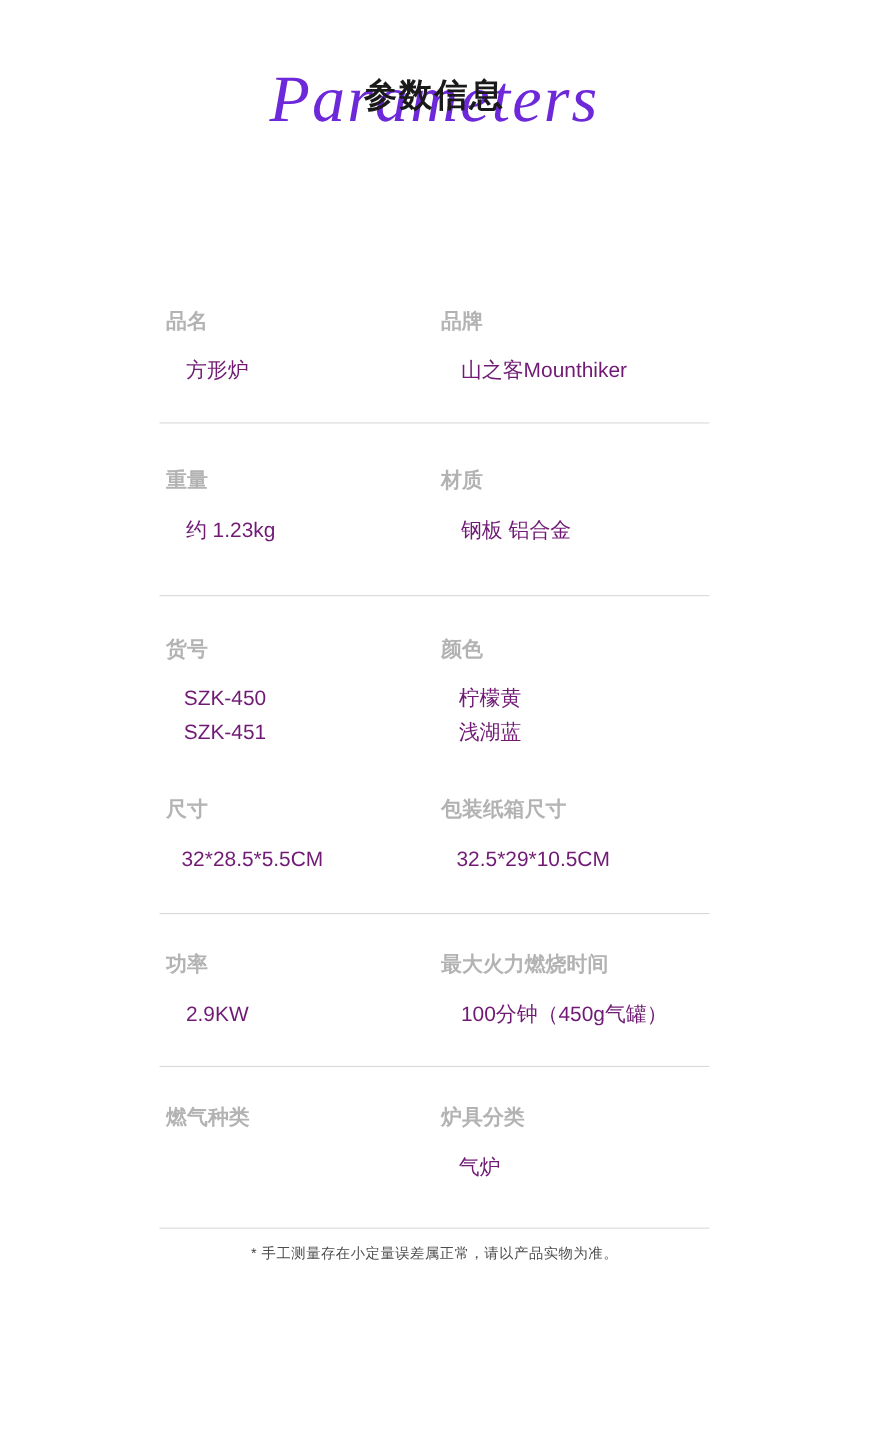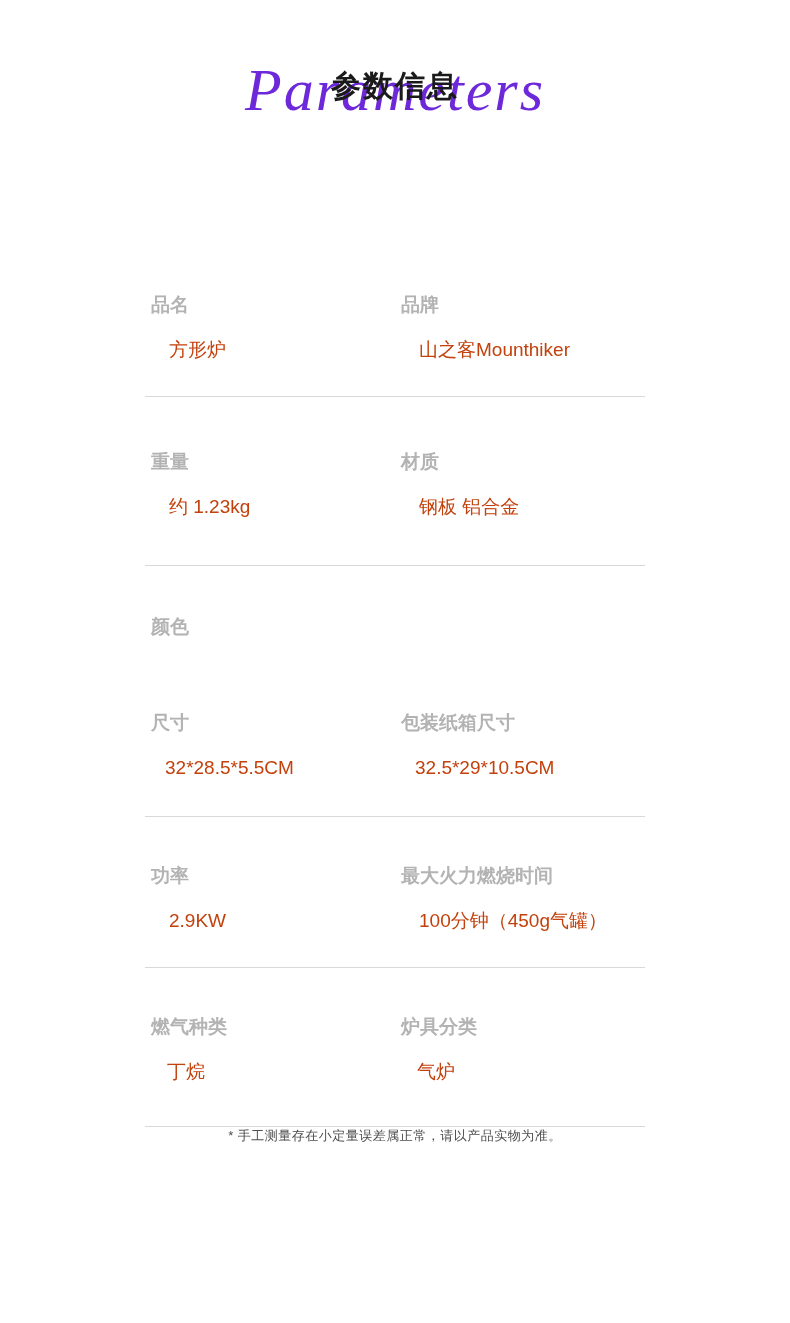--- a/index.html
+++ b/index.html
@@ -60,39 +60,38 @@
     content: "";
     position: absolute;
     left: 0;
     right: 0;
     bottom: 0;
     height: 1px;
     background: #d9d9d9;
   }
   .spec-cells {
     display: flex;
-    margin-top: 12px;
   }
   .spec-cell {
     width: 50%;
     box-sizing: border-box;
   }
   .spec-cell.col-left { padding-left: 6px; }
   .spec-cell.col-right { padding-left: 6px; }
 
   .spec-label {
     font-size: 19px;
     font-weight: bold;
     color: #b3b3b3;
     line-height: 30px;
     margin-bottom: 14px;
   }
   .spec-value {
     font-size: 19px;
-    color: #c2410c;
+    color: #701a75;
     line-height: 31px;
     padding-left: 18px;
   }
   .spec-value .val-line {
     display: block;
   }
 
   
   .row-0 { padding-top: 28px; padding-bottom: 32px; }
   .row-1 { padding-top: 38px; padding-bottom: 44px; }
@@ -101,21 +100,21 @@
   .row-4 { padding-top: 32px; padding-bottom: 32px; }
   .row-5 { padding-top: 32px; padding-bottom: 40px; }
 
   .row-2 .spec-value,
   .row-5 .spec-value { padding-left: 16px; }
   .row-3 .spec-value { padding-left: 14px; }
 
   
   .footnote {
     width: 500px;
-    margin: 0 auto 0 auto;
+    margin: 14px auto 0 auto;
     text-align: center;
     font-size: 13px;
     color: #4d4d4d;
     letter-spacing: 0.5px;
   }
 </style>
 </head>
 <body>
 
 <div class="header">
@@ -154,22 +153,33 @@
         <div class="spec-label">材质</div>
         <div class="spec-value">
           <span class="val-line">钢板 铝合金</span>
         </div>
       </div>
     </div>
   </div>
 
   <div class="spec-row row-2">
     <div class="spec-cells">
+      <div class="spec-cell col-left">
+        <div class="spec-label">货号</div>
+        <div class="spec-value">
+          <span class="val-line">SZK-450</span>
+          <span class="val-line">SZK-451</span>
+        </div>
+      </div>
       <div class="spec-cell col-right">
         <div class="spec-label">颜色</div>
+        <div class="spec-value">
+          <span class="val-line">柠檬黄</span>
+          <span class="val-line">浅湖蓝</span>
+        </div>
       </div>
     </div>
   </div>
 
   <div class="spec-row row-3 divided">
     <div class="spec-cells">
       <div class="spec-cell col-left">
         <div class="spec-label">尺寸</div>
         <div class="spec-value">
           <span class="val-line">32*28.5*5.5CM</span>
@@ -198,23 +208,20 @@
           <span class="val-line">100分钟（450g气罐）</span>
         </div>
       </div>
     </div>
   </div>
 
   <div class="spec-row row-5 divided">
     <div class="spec-cells">
       <div class="spec-cell col-left">
         <div class="spec-label">燃气种类</div>
-        <div class="spec-value">
-          <span class="val-line">丁烷</span>
-        </div>
       </div>
       <div class="spec-cell col-right">
         <div class="spec-label">炉具分类</div>
         <div class="spec-value">
           <span class="val-line">气炉</span>
         </div>
       </div>
     </div>
   </div>
 

